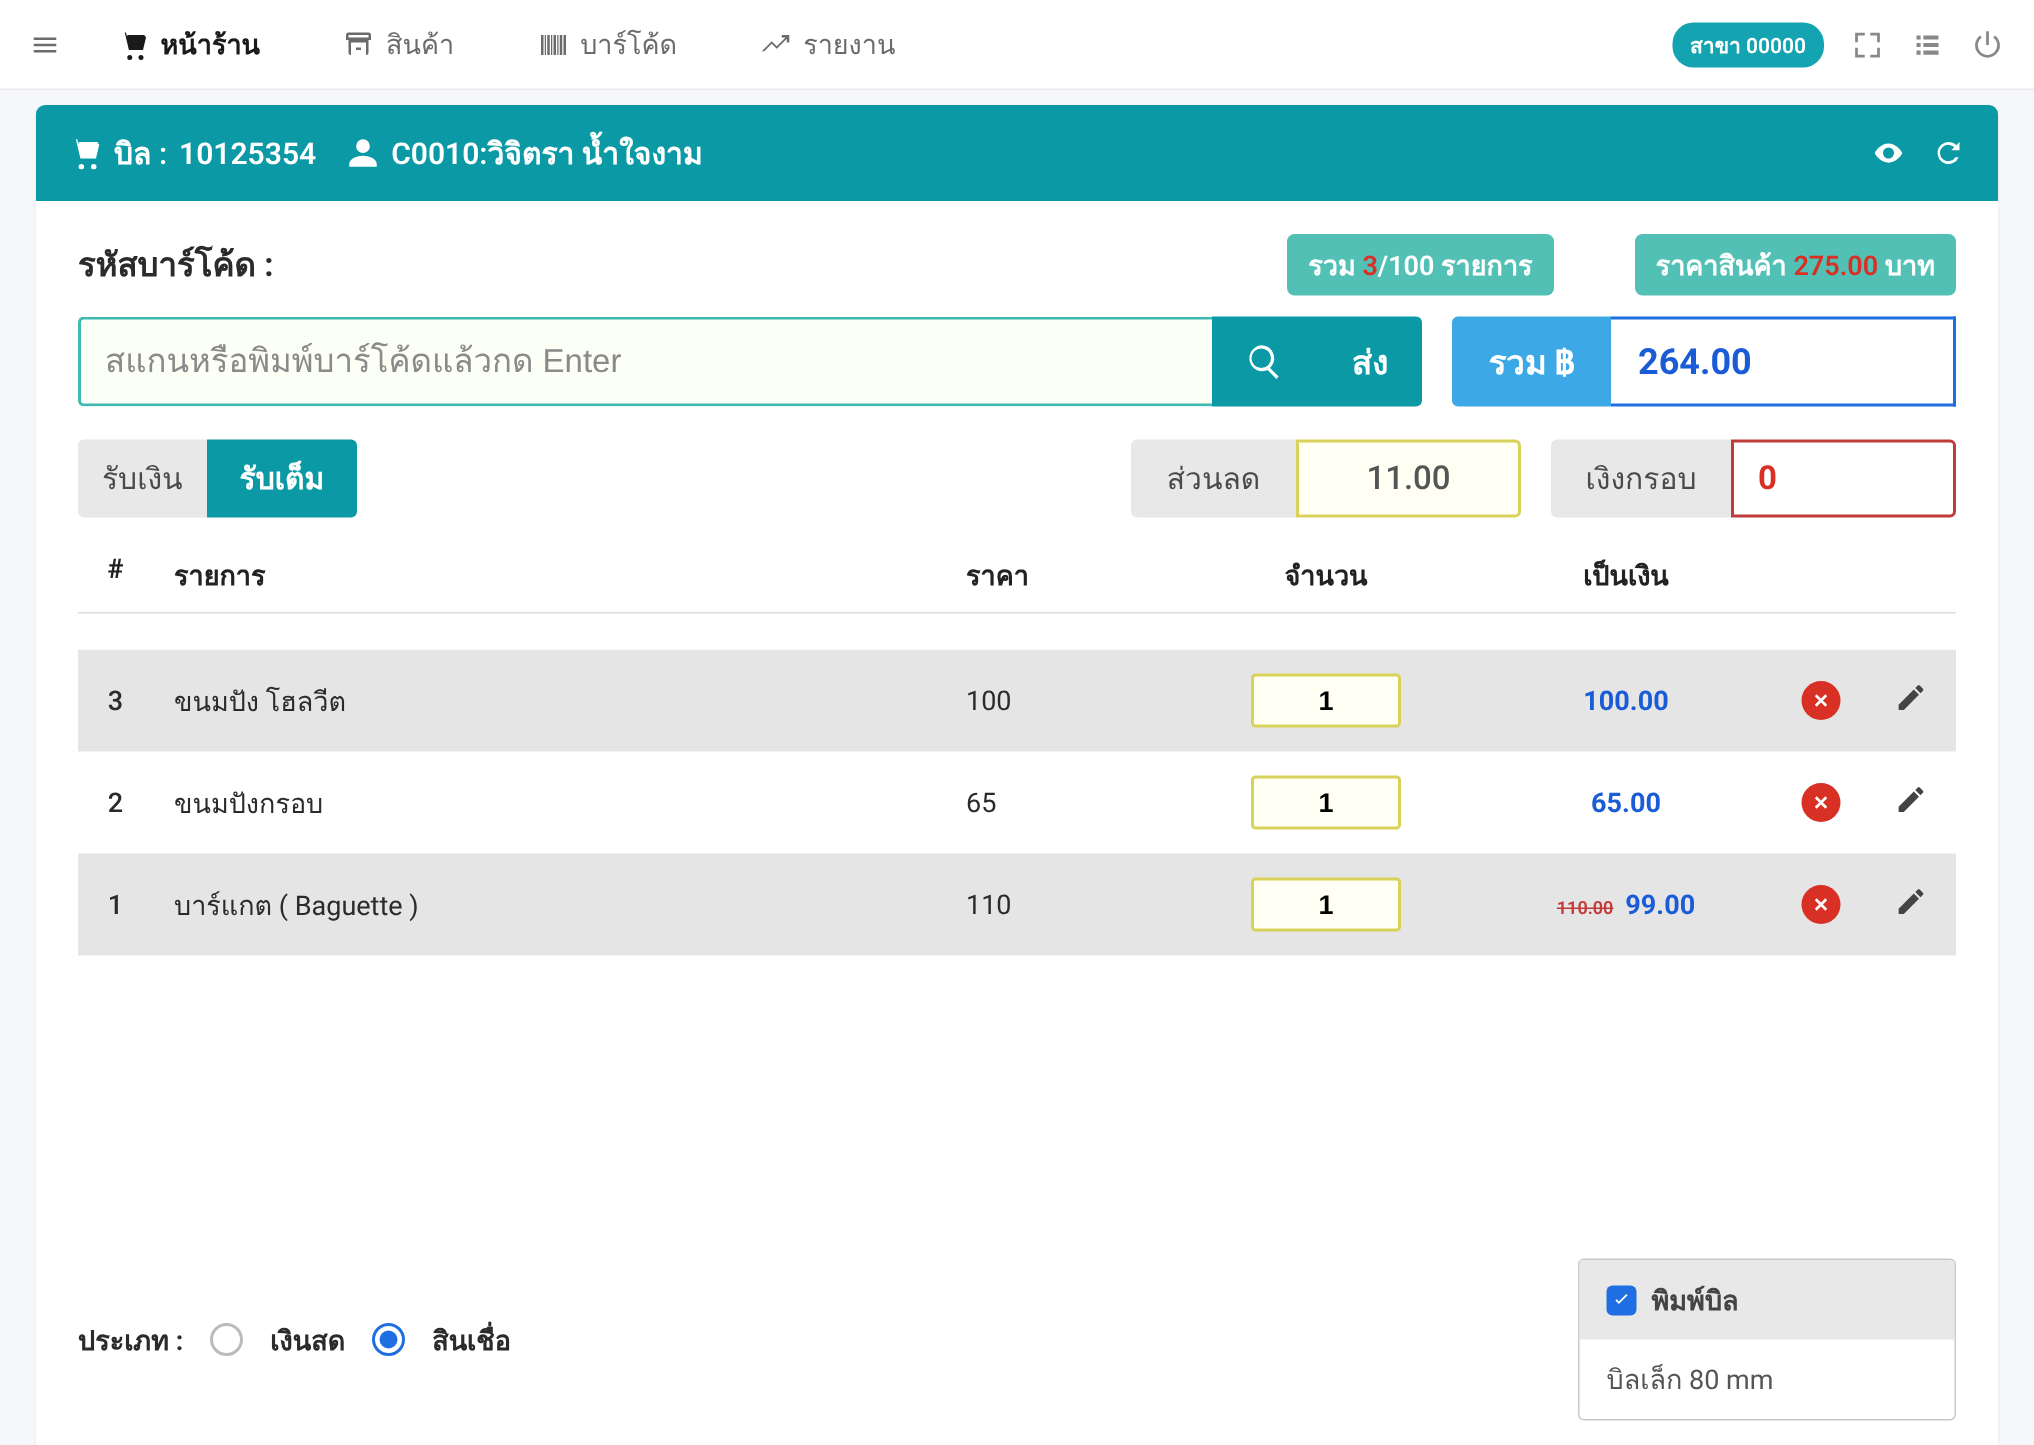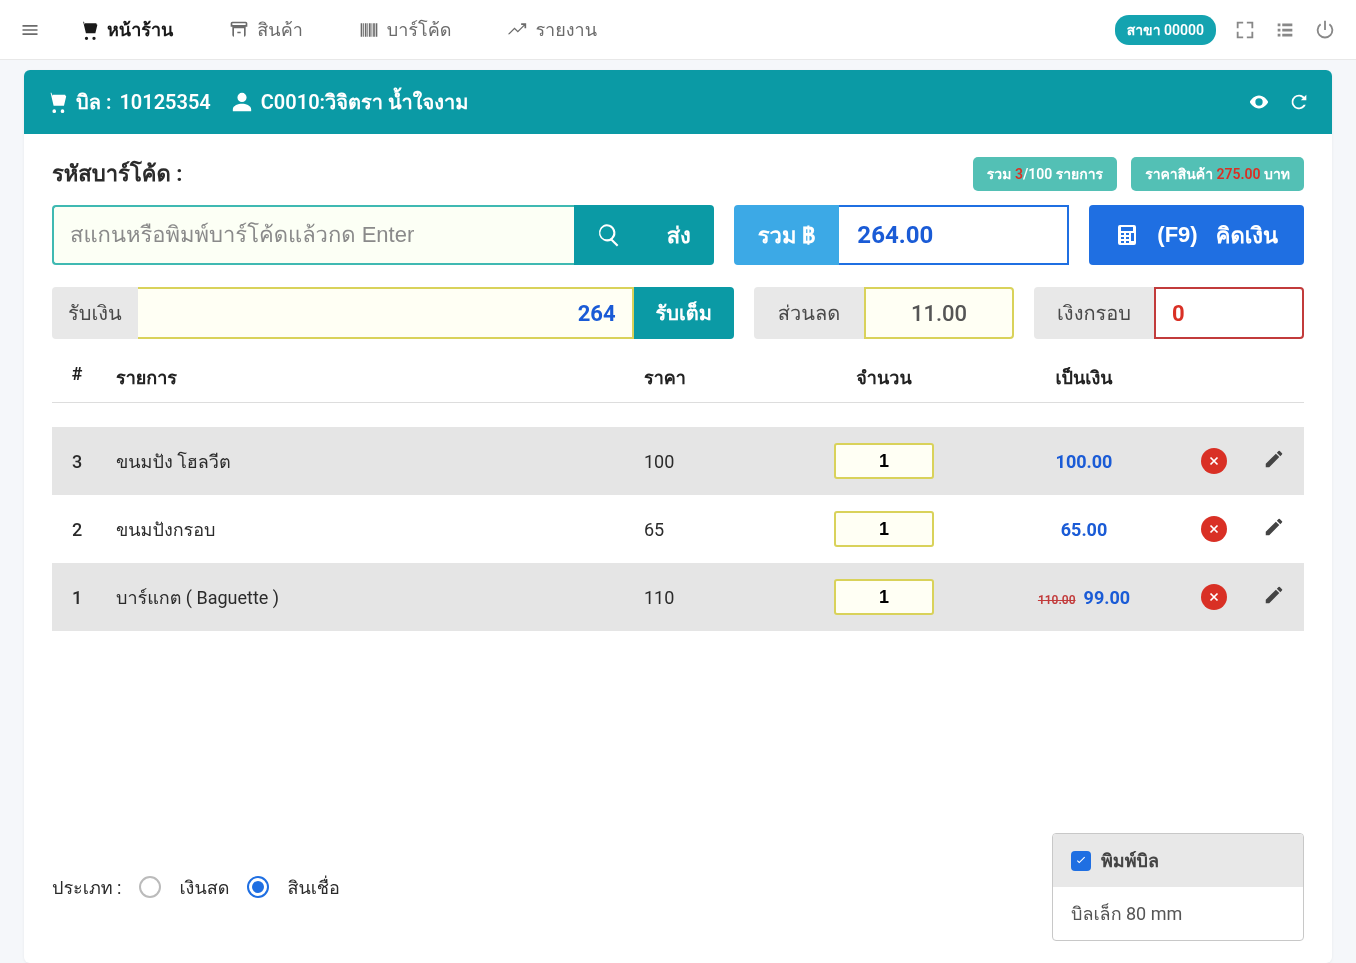--- a/index.html
+++ b/index.html
@@ -25,21 +25,21 @@
     .panel-header-left { display: flex; align-items: center; gap: 20px; flex: 1; }
     .bill-label, .cust-label { display: flex; align-items: center; gap: 8px; }
     .panel-header .icon svg { fill: #fff; width: 22px; height: 22px; }
     .panel-actions { display: flex; gap: 18px; }
     
     .panel-body { padding: 22px 28px 18px; }
     
     .topline { display: flex; align-items: center; justify-content: space-between; margin-bottom: 14px; }
     .barcode-label { font-size: 22px; font-weight: 700; }
     .topline-badges { display: flex; gap: 14px; }
-    .mini-badge { background: #53c0b5; color: #fff; padding: 6px 14px; border-radius: 5px; font-size: 14px; font-weight: 600; }
+    .mini-badge { background: #53c0b5; color: #fff; padding: 6px 14px; border-radius: 5px; font-size: 18px; font-weight: 600; margin-left: 40px; }
     .mini-badge .accent { color: #d93025; }
     
     
     .row1 { display: flex; gap: 20px; margin-bottom: 22px; }
     .barcode-group { flex: 1; display: flex; }
     .barcode-input { flex: 1; height: 60px; font-size: 22px; padding: 0 16px; border: 2px solid #3fb9b2; background: #fcfff5; border-radius: 4px 0 0 4px; border-right: none; }
     .barcode-input::placeholder { color: #8a8a8a; }
     .barcode-search-btn { width: 70px; height: 60px; background: #0b9aa5; border: none; cursor: pointer; display: flex; align-items: center; justify-content: center; }
     .barcode-search-btn svg { fill: #fff; width: 26px; height: 26px; }
     .barcode-send-btn { width: 70px; height: 60px; background: #0b9aa5; border: none; color: #fff; font-size: 22px; font-weight: 600; cursor: pointer; border-radius: 0 4px 4px 0; }
@@ -82,21 +82,21 @@
     .c-amount .strike { color: #c23b3b; text-decoration: line-through; font-size: 12px; margin-right: 8px; font-weight: 600; }
     .tbl-row .c-del, .tbl-row .c-edit { text-align: center; cursor: pointer; }
     .del-circle { display: inline-flex; width: 26px; height: 26px; border-radius: 50%; background: #d93025; align-items: center; justify-content: center; }
     .del-circle svg { fill: #fff; width: 14px; height: 14px; }
     .c-edit svg { fill: #444; width: 22px; height: 22px; }
     
     .tbl-scroll { position: relative; height: 370px; overflow: hidden; }
     
     
     .footer { display: flex; align-items: center; justify-content: space-between; padding: 18px 28px 22px; gap: 24px; }
-    .pay-type { display: flex; align-items: center; gap: 18px; font-size: 18px; font-weight: 400; }
+    .pay-type { display: flex; align-items: center; gap: 18px; font-size: 18px; font-weight: 700; }
     .radio { width: 22px; height: 22px; border: 2px solid #bbb; border-radius: 50%; display: inline-block; position: relative; }
     .radio.checked { border-color: #1f6fe2; }
     .radio.checked::after { content: ''; position: absolute; top: 3px; left: 3px; width: 12px; height: 12px; background: #1f6fe2; border-radius: 50%; }
     .print-group { display: flex; border: 1px solid #c8c8c8; border-radius: 4px; overflow: hidden; flex-direction: column; }
     .print-left { background: #e8e8e8; padding: 12px 18px; display: flex; align-items: center; gap: 10px; font-size: 18px; font-weight: 600; color: #444; }
     .print-right { padding: 12px 18px; min-width: 250px; font-size: 18px; color: #555; display: flex; align-items: center; }
     .chk { width: 20px; height: 20px; background: #1f6fe2; border-radius: 4px; display: inline-flex; align-items: center; justify-content: center; }
     .chk svg { fill: #fff; width: 14px; height: 14px; }
   </style>
 </head>
@@ -222,33 +222,25 @@
             </svg>
         </button>
         <button class="barcode-send-btn">ส่ง</button>
       </div>
 
       <div class="total-group">
         <div class="total-prefix">รวม ฿</div>
         <div class="total-value">264.00</div>
       </div>
 
-      <button class="checkout-btn">
-        <svg viewBox="0 0 24 24">
-            <path d="M5 2h14a2 2 0 012 2v16a2 2 0 01-2 2H5a2 2 0 01-2-2V4a2 2 0 012-2zm1 2v4h12V4H6zm0 6v2h3v-2H6zm5 0v2h3v-2h-3zm5 0v8h3v-8h-3zM6 14v2h3v-2H6zm5 0v2h3v-2h-3zM6 18v2h3v-2H6zm5 0v2h3v-2h-3z"></path>
-          </svg>
-        <span>(F9)</span>
-        <span>คิดเงิน</span>
-      </button>
     </div>
 
     <div class="row2">
       <div class="labelled receive-group">
         <div class="lbl">รับเงิน</div>
-        <div class="val">264</div>
         <button class="receive-full-btn">รับเต็ม</button>
       </div>
       <div class="labelled discount-group">
         <div class="lbl">ส่วนลด</div>
         <div class="val">11.00</div>
       </div>
       <div class="labelled change-group">
         <div class="lbl">เงิงกรอบ</div>
         <div class="val">0</div>
       </div>

